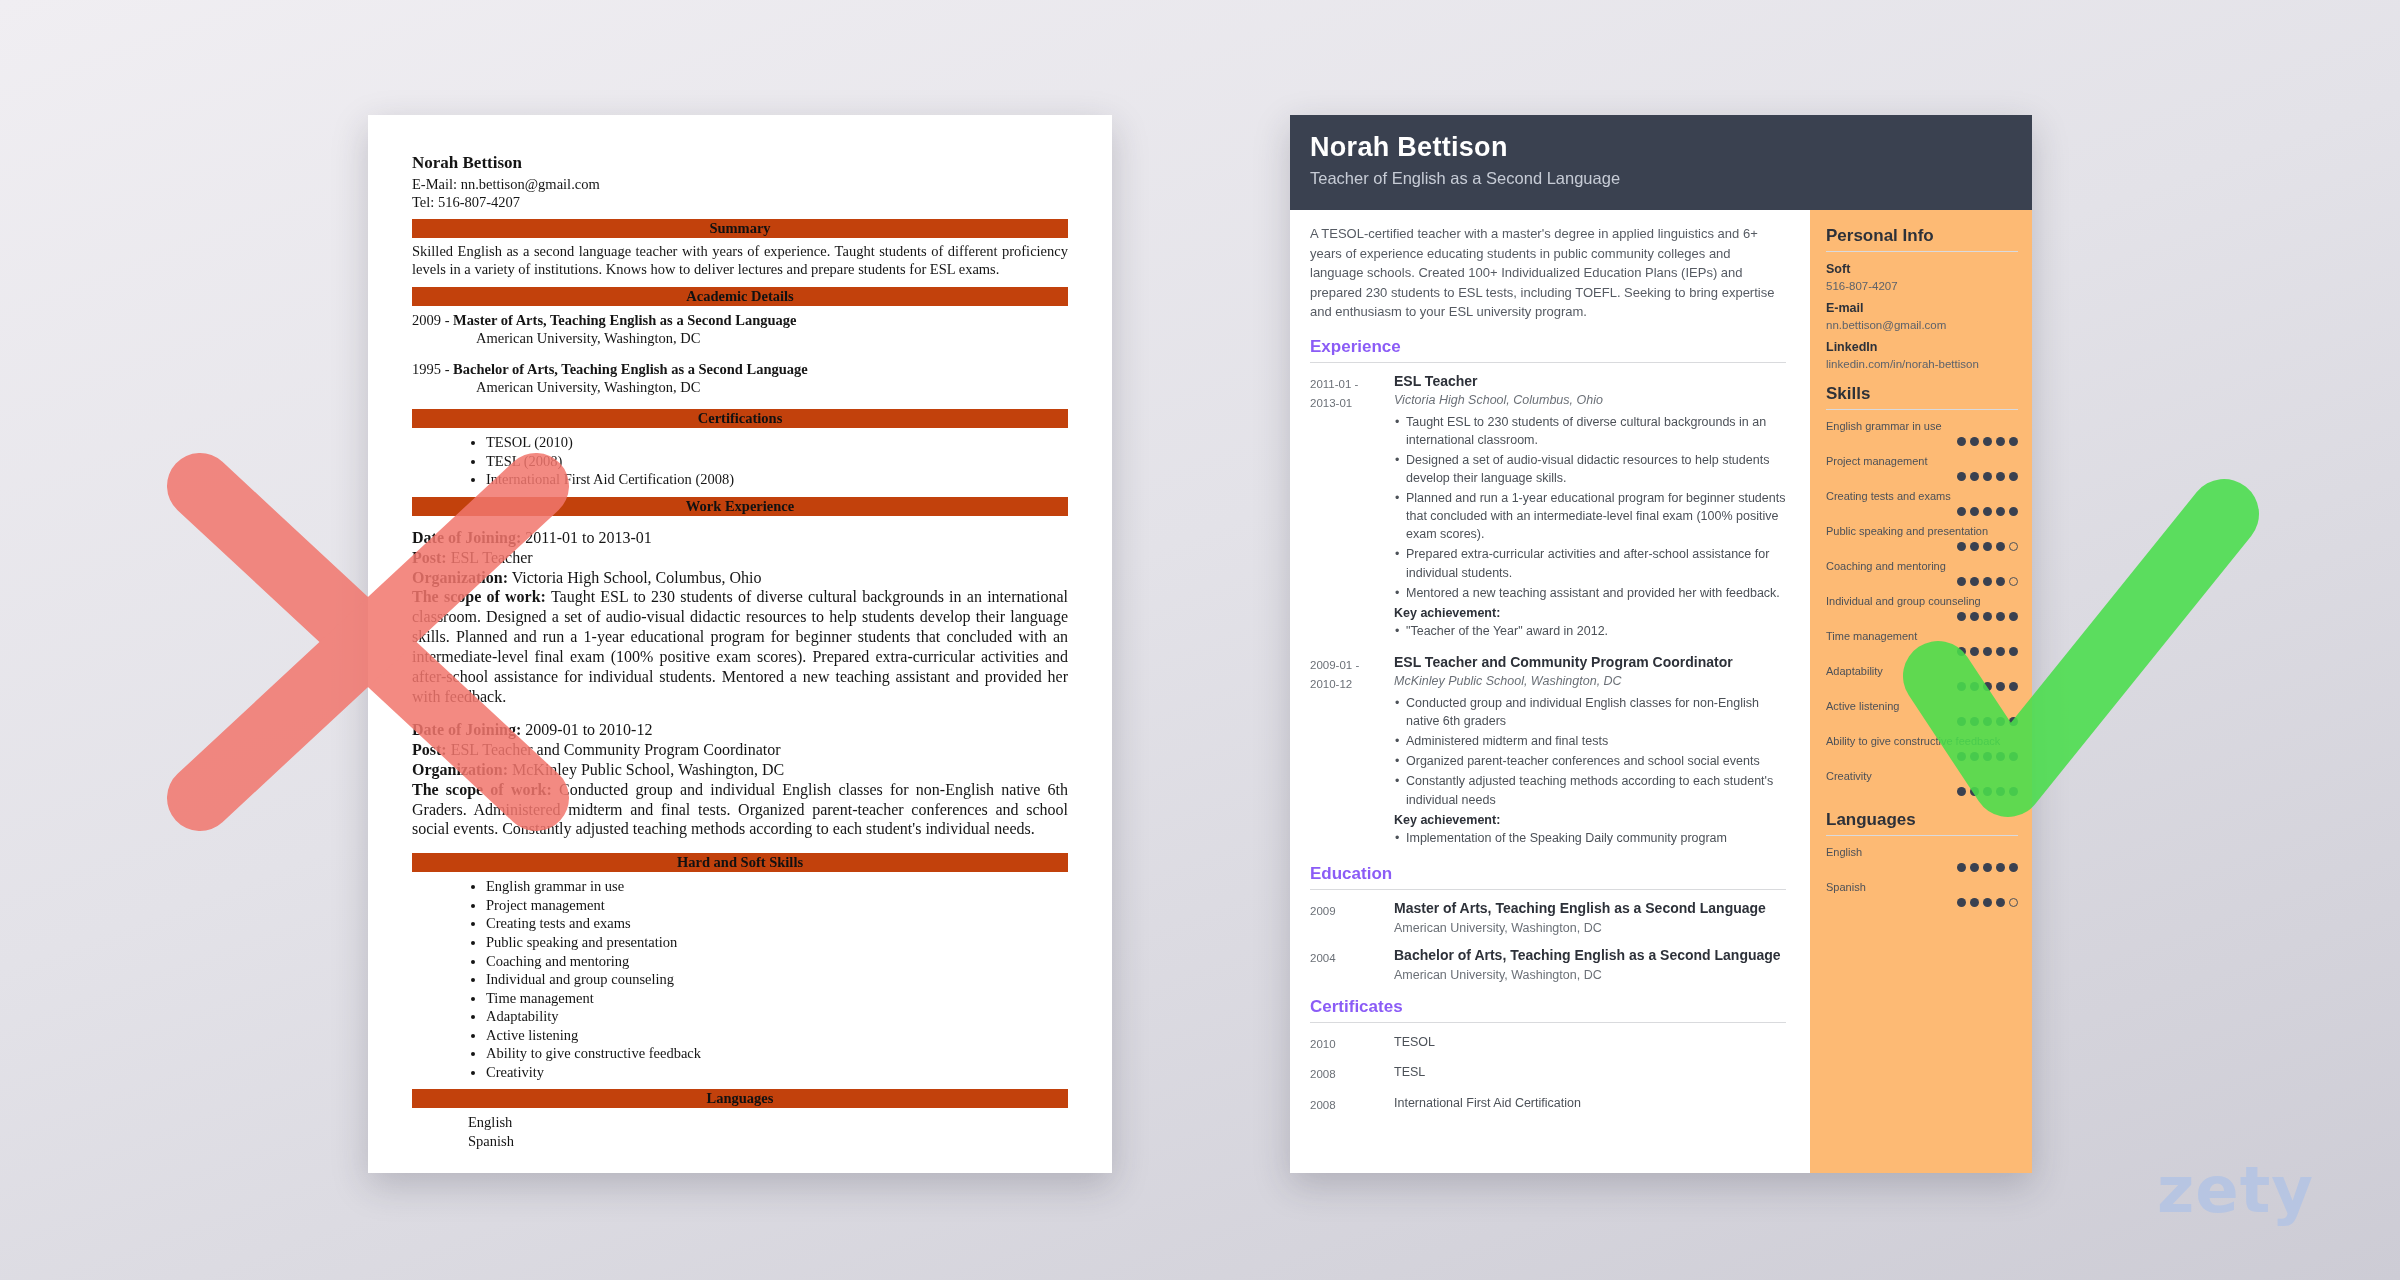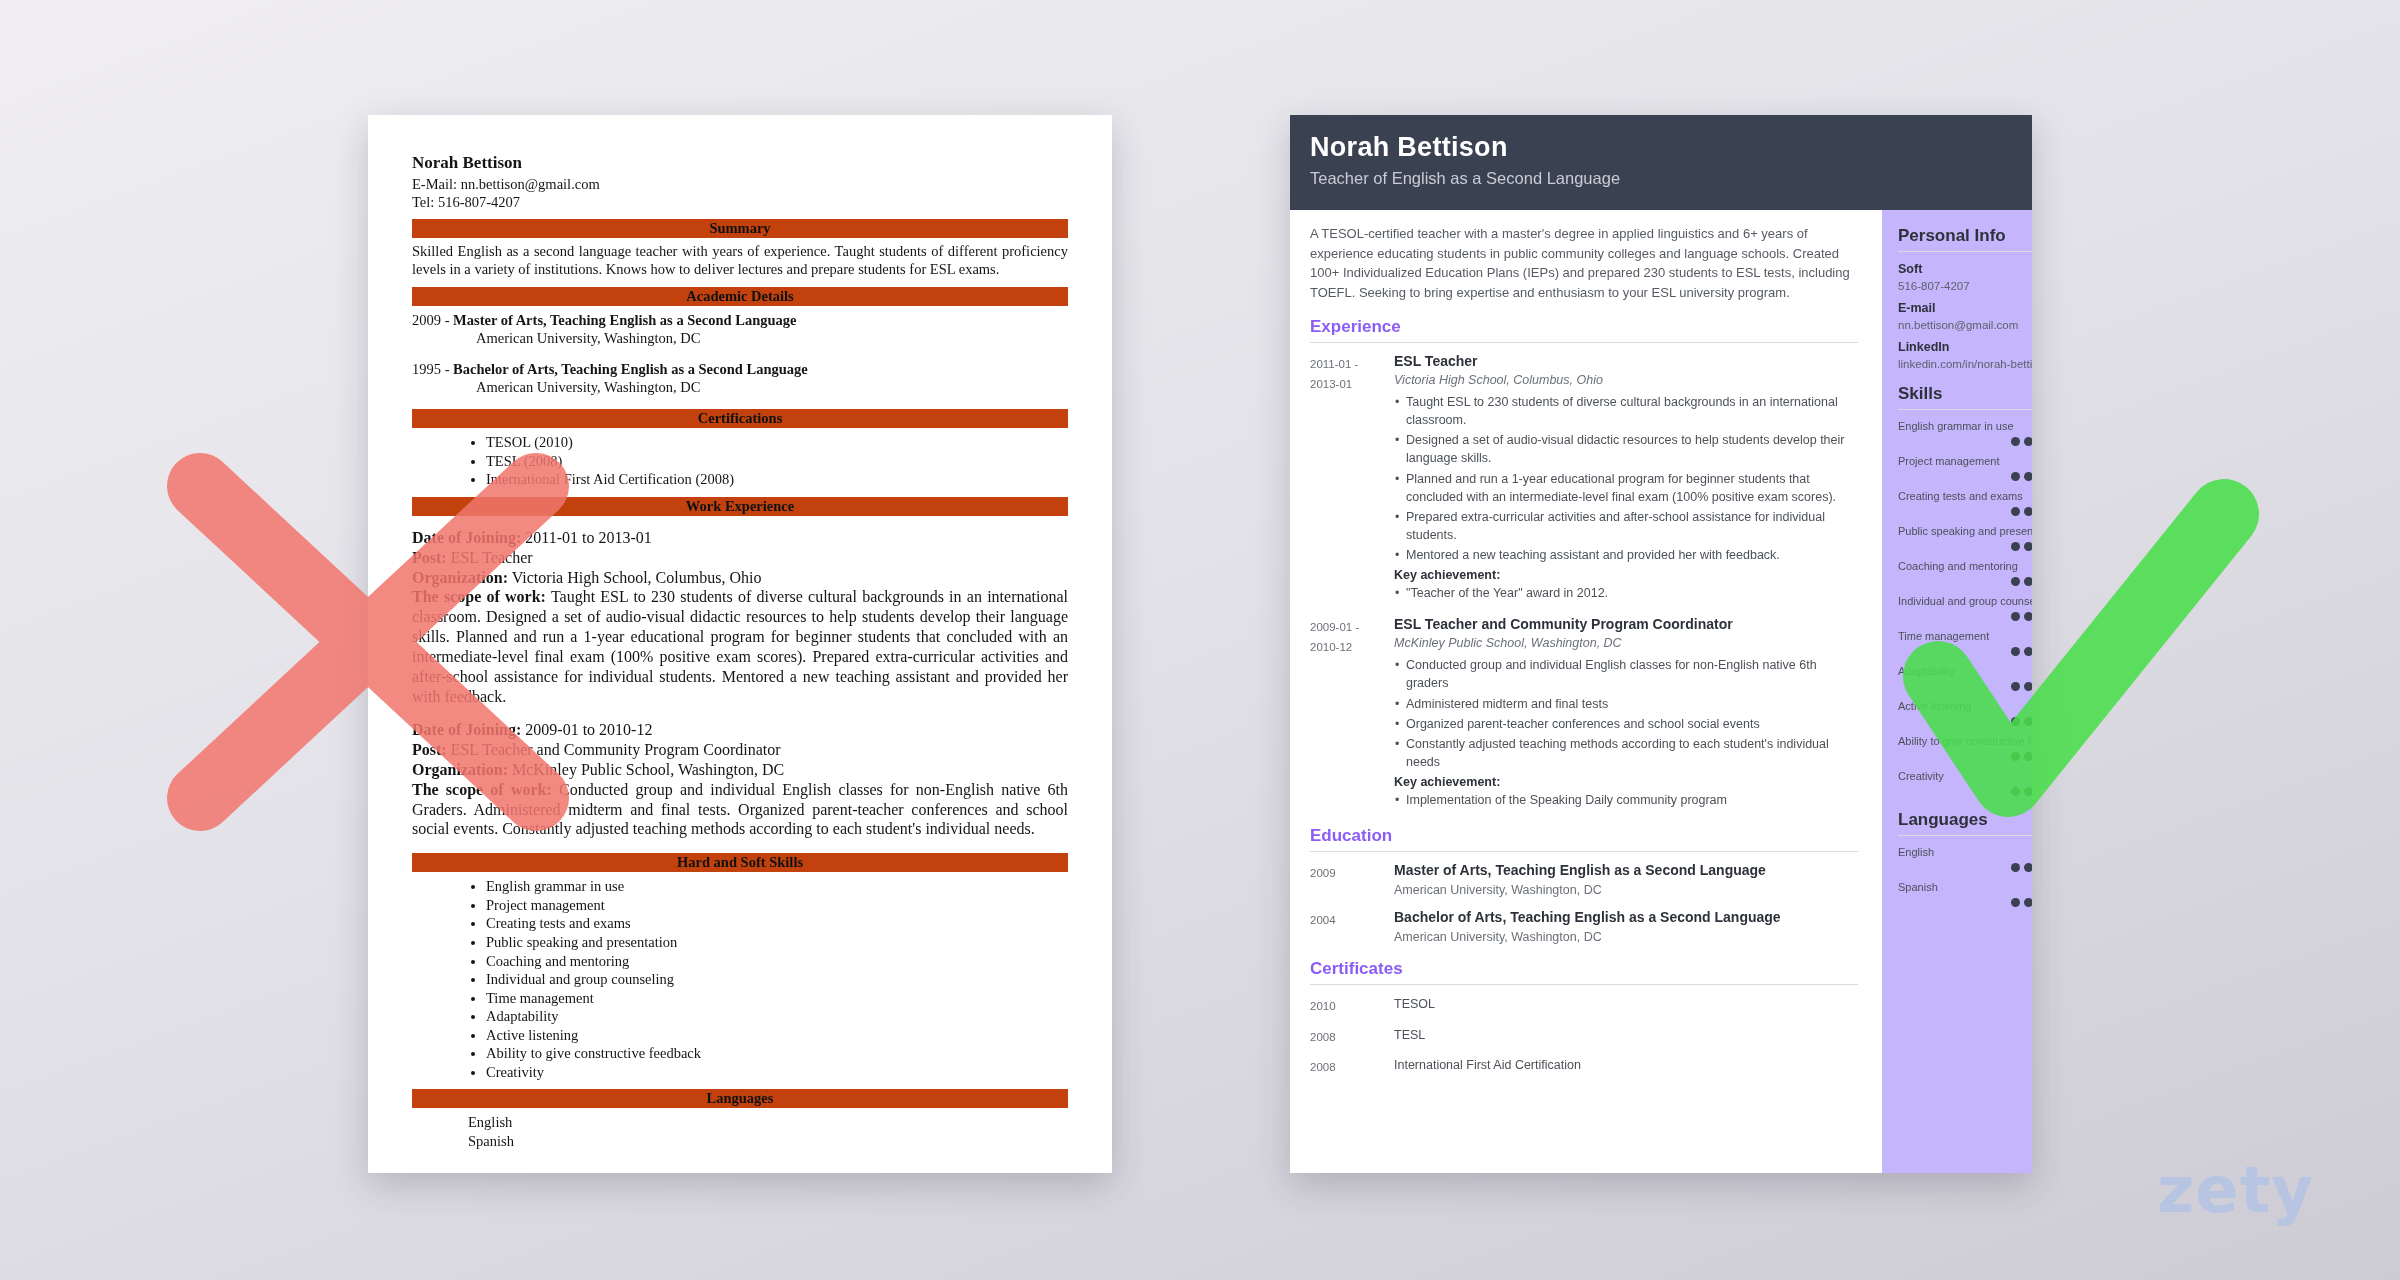--- a/index.html
+++ b/index.html
@@ -27,22 +27,22 @@
   .p-lbl{font-weight:bold}
   .p-scope{text-align:justify}
   .p-langs{padding-left:56px;font-size:14.5px;line-height:1.3}
 
   
   .modern-page{left:1290px;width:742px;height:1058px;color:#33363c;overflow:hidden}
   .m-header{background:#3a4150;height:95px;padding:17px 0 0 20px}
   .m-name{font-size:27px;font-weight:bold;color:#fff;letter-spacing:.3px}
   .m-title{font-size:16.5px;color:#c7ccd6;margin-top:6px}
   .m-body{display:flex;height:963px}
-  .m-main{width:592px;flex:none;padding:14px 24px 0 20px}
-  .m-sidebar{flex:1;background:#c4b5fd;padding:16px 14px 0 16px}
+  .m-main{width:520px;flex:none;padding:14px 24px 0 20px}
+  .m-sidebar{flex:1;background:#fdba74;padding:16px 14px 0 16px}
   .m-summary{font-size:13px;line-height:1.5;color:#565b63}
   .m-sec-title{font-size:17px;font-weight:bold;color:#8b5cf6;border-bottom:1px solid #d9dadd;
     padding-bottom:5px;margin:15px 0 10px}
   .m-row{display:flex;margin-bottom:12px}
   .m-dates{width:84px;flex:none;font-size:11.5px;color:#6b7077;line-height:1.7;padding-top:2px}
   .m-jobbody{flex:1}
   .m-role{font-size:14px;font-weight:bold;color:#2d3139}
   .m-org{font-size:12.5px;font-style:italic;color:#6b7077;margin:4px 0 6px}
   ul.m-bullets{list-style:none;font-size:12.5px;color:#4c5158;line-height:1.45}
   ul.m-bullets li{padding-left:12px;position:relative;margin-bottom:2px}

